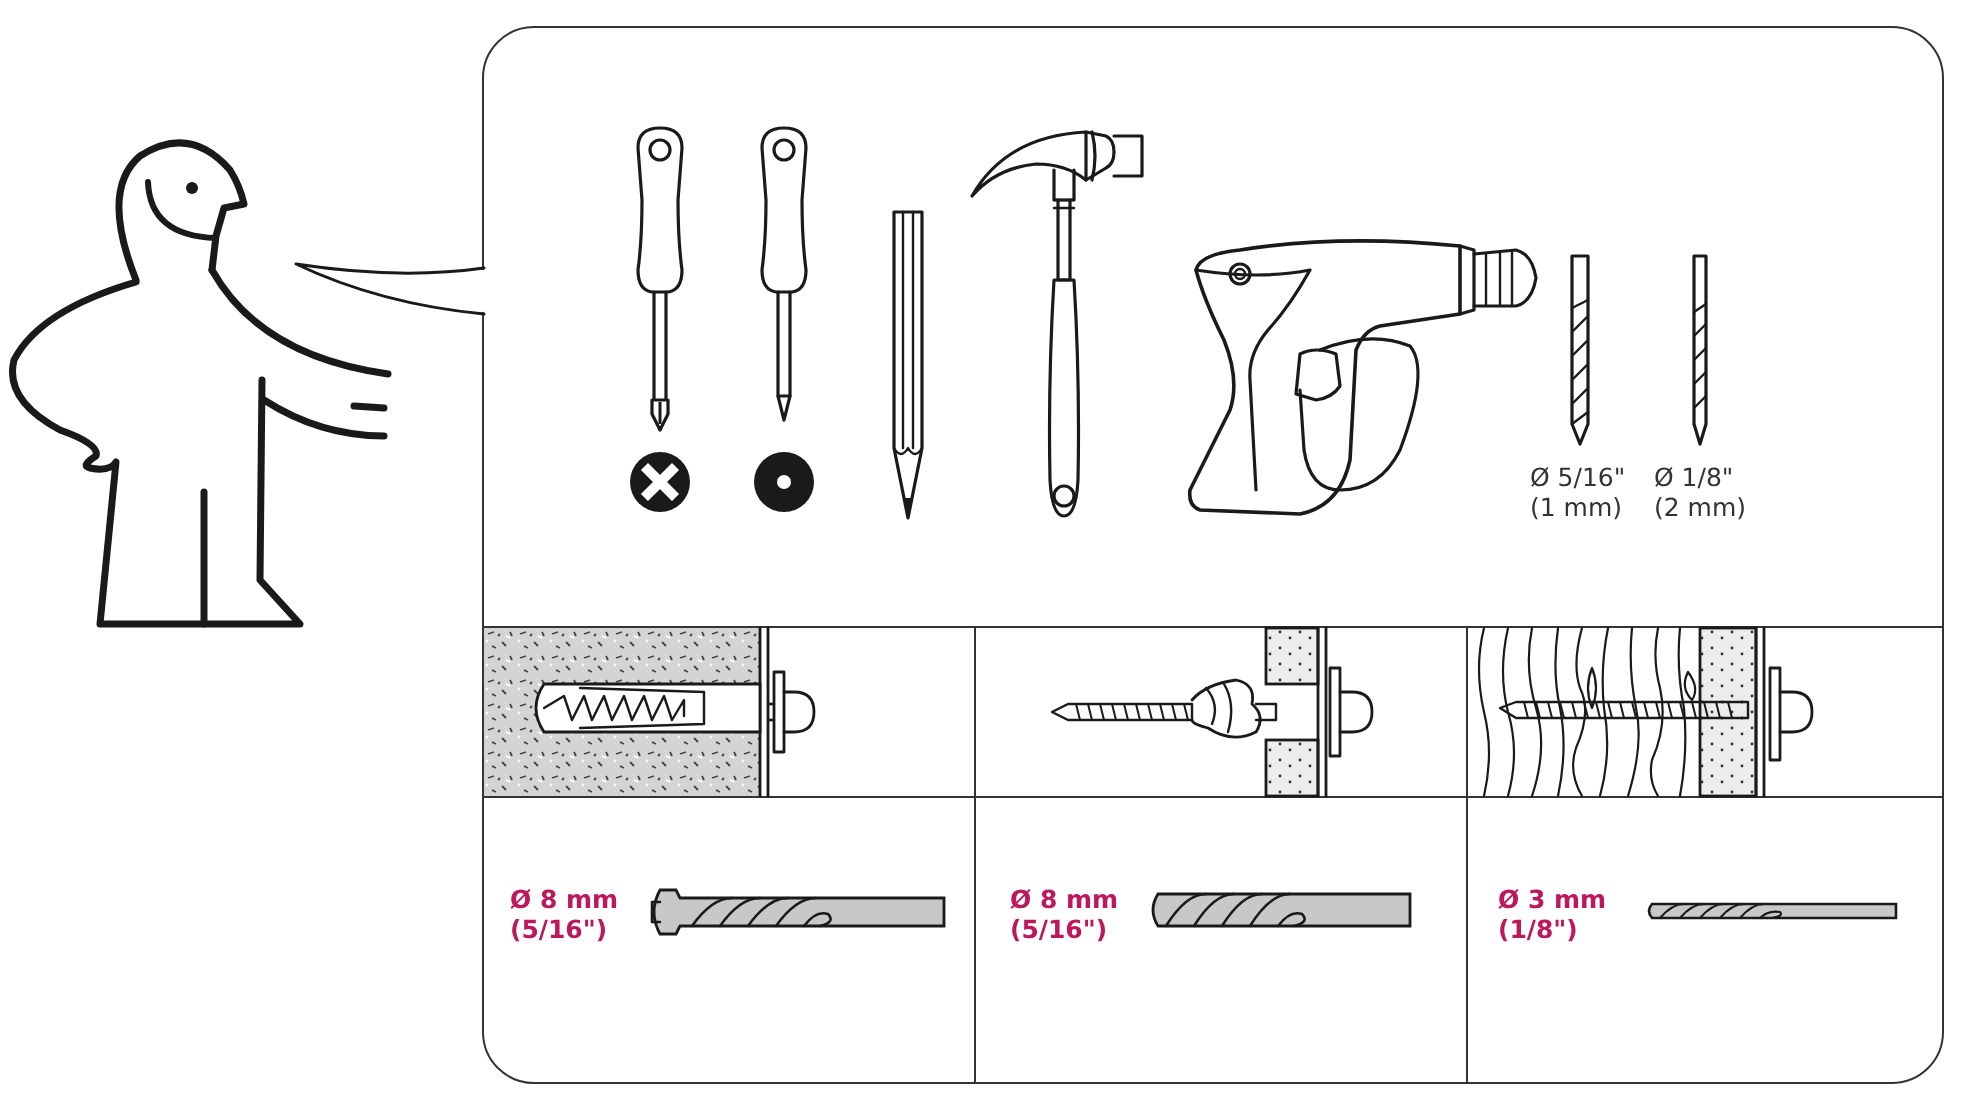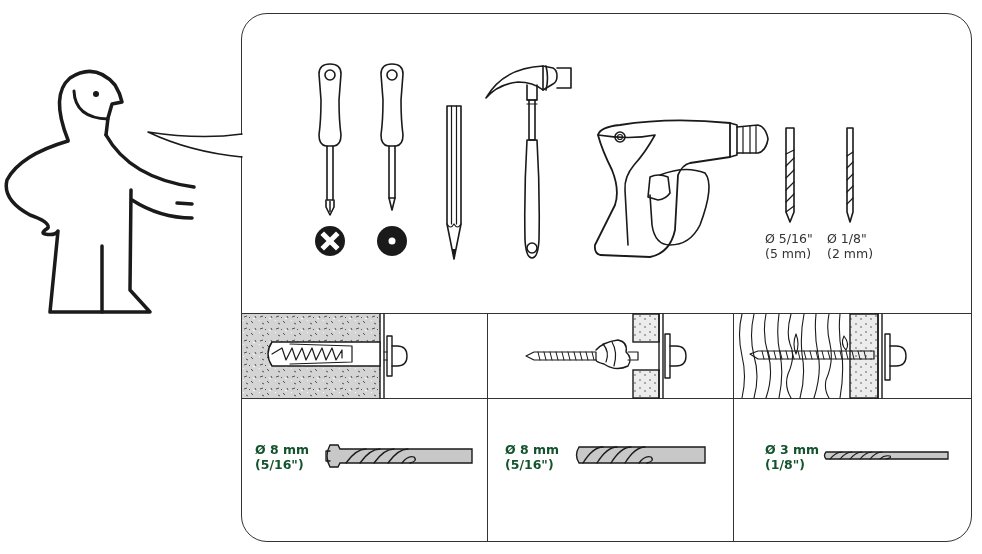--- a/index.html
+++ b/index.html
@@ -4,21 +4,21 @@
   <style>
     html, body { margin: 0; padding: 0; background: #ffffff; }
     body { width: 982px; height: 554px; position: relative; overflow: hidden; font-family: "DejaVu Sans", sans-serif; color: #1a1a1a; }
     .panel {
       position: absolute; left: 241px; top: 13px; width: 731px; height: 529px;
       border: 1.5px solid #333; border-radius: 26px; box-sizing: border-box; background: #fff;
     }
     .hline { position: absolute; height: 0; border-top: 1.3px solid #333; }
     .vline { position: absolute; width: 0; border-left: 1.3px solid #333; }
     .bit-label { position: absolute; font-size: 12.5px; line-height: 15px; color: #333; text-align: left; white-space: nowrap; }
-    .drill-label { position: absolute; font-size: 12.5px; font-weight: bold; line-height: 15px; color: #14532d; white-space: nowrap; }
+    .drill-label { position: absolute; font-size: 12.5px; font-weight: bold; line-height: 15px; color: #be185d; white-space: nowrap; }
     svg { position: absolute; overflow: visible; }
     .stroke { fill: none; stroke: #1a1a1a; stroke-linecap: round; stroke-linejoin: round; }
   </style>
 </head>
 <body>
 
 <div class="panel"></div>
 
 <div class="hline" style="left:242px; top:313px; width:730px;"></div>
 <div class="hline" style="left:242px; top:398px; width:730px;"></div>
@@ -95,21 +95,21 @@
   <path class="stroke" stroke-width="1.6" d="M6 2 L14 2 L14 86 L10 96 L6 86 Z"></path>
   <path class="stroke" stroke-width="1.2" d="M6 28 L14 24 M6 40 L14 32 M6 52 L14 44 M6 64 L14 56 M6 76 L14 68 M6 86 L14 80"></path>
 </svg>
 <svg style="left:840px; top:126px;" width="20" height="100" viewBox="0 0 20 100">
   <path class="stroke" stroke-width="1.6" d="M7 2 L13 2 L13 86 L10 96 L7 86 Z"></path>
   <path class="stroke" stroke-width="1.2" d="M7 30 L13 26 M7 42 L13 36 M7 54 L13 48 M7 66 L13 60 M7 78 L13 72"></path>
 </svg>
 
 <div class="bit-label" style="left:765px; top:231px;">
   <div>Ø 5/16"</div>
-  <div>(5 mm)</div>
+  <div>(1 mm)</div>
 </div>
 <div class="bit-label" style="left:827px; top:231px;">
   <div>Ø 1/8"</div>
   <div>(2 mm)</div>
 </div>
 
 <svg style="left:242px; top:314px;" width="245" height="84" viewBox="0 0 245 84">
   <defs>
     <pattern id="speckle" width="16" height="12" patternUnits="userSpaceOnUse">
       <rect width="16" height="12" fill="#d4d4d4"></rect>
@@ -170,20 +170,20 @@
 
 <div class="drill-label" style="left:505px; top:442px;">
   <div>Ø 8 mm</div>
   <div>(5/16")</div>
 </div>
 <svg style="left:573px; top:443px;" width="135" height="26" viewBox="0 0 135 26">
   <path d="M6 4 L132 4 L132 20 L6 20 Q1 12 6 4 Z" fill="#c8c8c8" stroke="#1a1a1a" stroke-width="1.4"></path>
   <path class="stroke" stroke-width="1.3" d="M10 20 Q20 4 30 4 M24 20 Q34 4 44 4 M38 20 Q48 4 58 4 M52 20 Q62 4 72 4 M66 20 Q72 12 78 14 Q82 18 74 20"></path>
 </svg>
 
-<div class="drill-label" style="left:749px; top:442px;margin-left:16px;">
+<div class="drill-label" style="left:749px; top:442px;">
   <div>Ø 3 mm</div>
   <div>(1/8")</div>
 </div>
 <svg style="left:822px; top:448px;" width="130" height="16" viewBox="0 0 130 16">
   <path d="M4 4 L126 4 L126 11 L4 11 Q1 7.5 4 4 Z" fill="#c8c8c8" stroke="#1a1a1a" stroke-width="1.3"></path>
   <path class="stroke" stroke-width="1.1" d="M8 11 Q14 4 20 4 M18 11 Q24 4 30 4 M28 11 Q34 4 40 4 M38 11 Q44 4 50 4 M48 11 Q54 4 60 4 M58 11 Q62 7 68 8 Q70 10 64 11"></path>
 </svg>
 
 </body></html>

